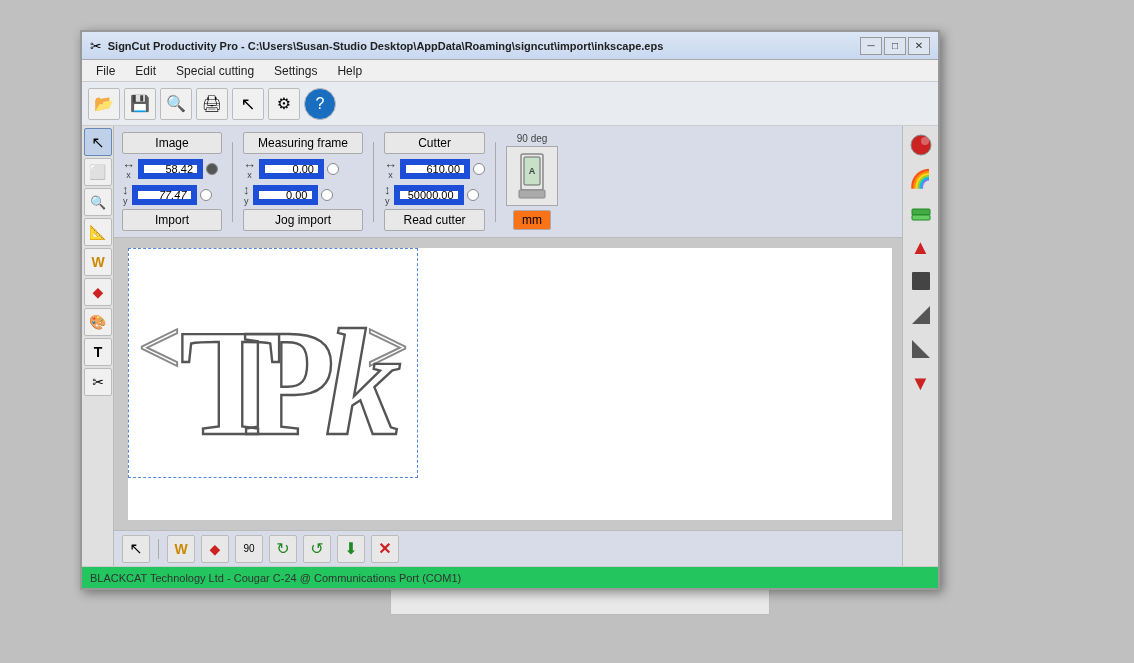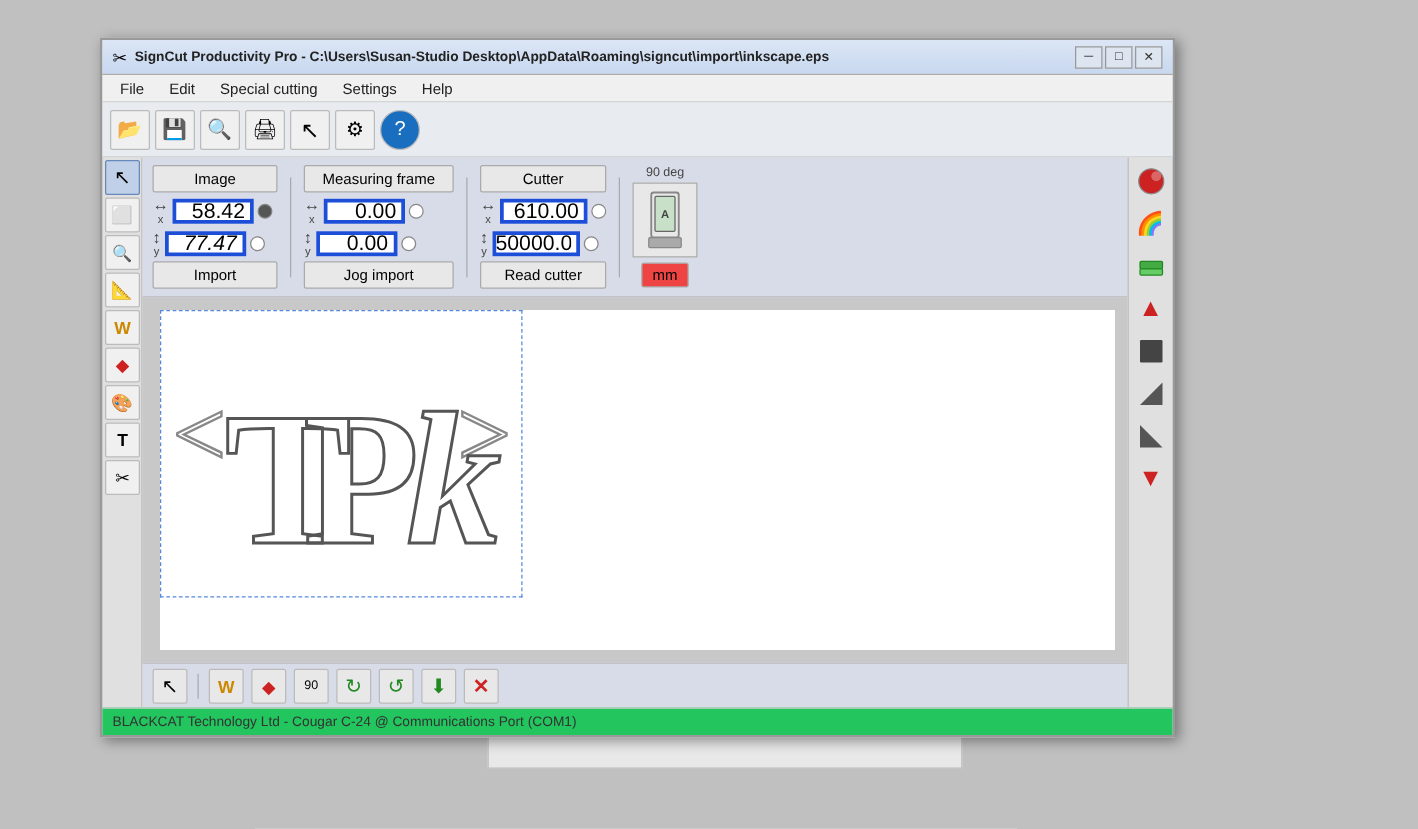--- a/index.html
+++ b/index.html
@@ -98,25 +98,25 @@
       padding: 3px 14px;
       font-size: 12px;
       cursor: pointer;
       text-align: center;
       border-radius: 2px;
       min-width: 100px;
     }
     .ctrl-input {
       width: 70px;
       height: 20px;
-      border: 3px solid #1d4ed8;
+      border: 6px solid #1d4ed8;
       background: white;
       text-align: right;
       padding-right: 4px;
-      font-size: 17px;
+      font-size: 11px;
     }
     .radio-dot {
       width: 12px; height: 12px;
       border: 1px solid #888;
       border-radius: 50%;
       background: white;
       display: inline-block;
     }
     .radio-dot.active { background: #555; }
 
@@ -194,21 +194,21 @@
     
     .arrow-up { color: #cc2222; font-size: 20px; }
     .arrow-down { color: #cc2222; font-size: 20px; }
 
     
     .design-svg {
       width: 100%;
       height: 100%;
     }
     .mm-badge {
-      background: #ef4444;
+      background: #f97316;
       border: 1px solid #aaa;
       padding: 2px 8px;
       font-size: 12px;
       cursor: pointer;
       border-radius: 2px;
       text-align: center;
     }
 
     .deg-label { font-size: 10px; color: #444; text-align: center; margin-bottom: 2px; }
 

